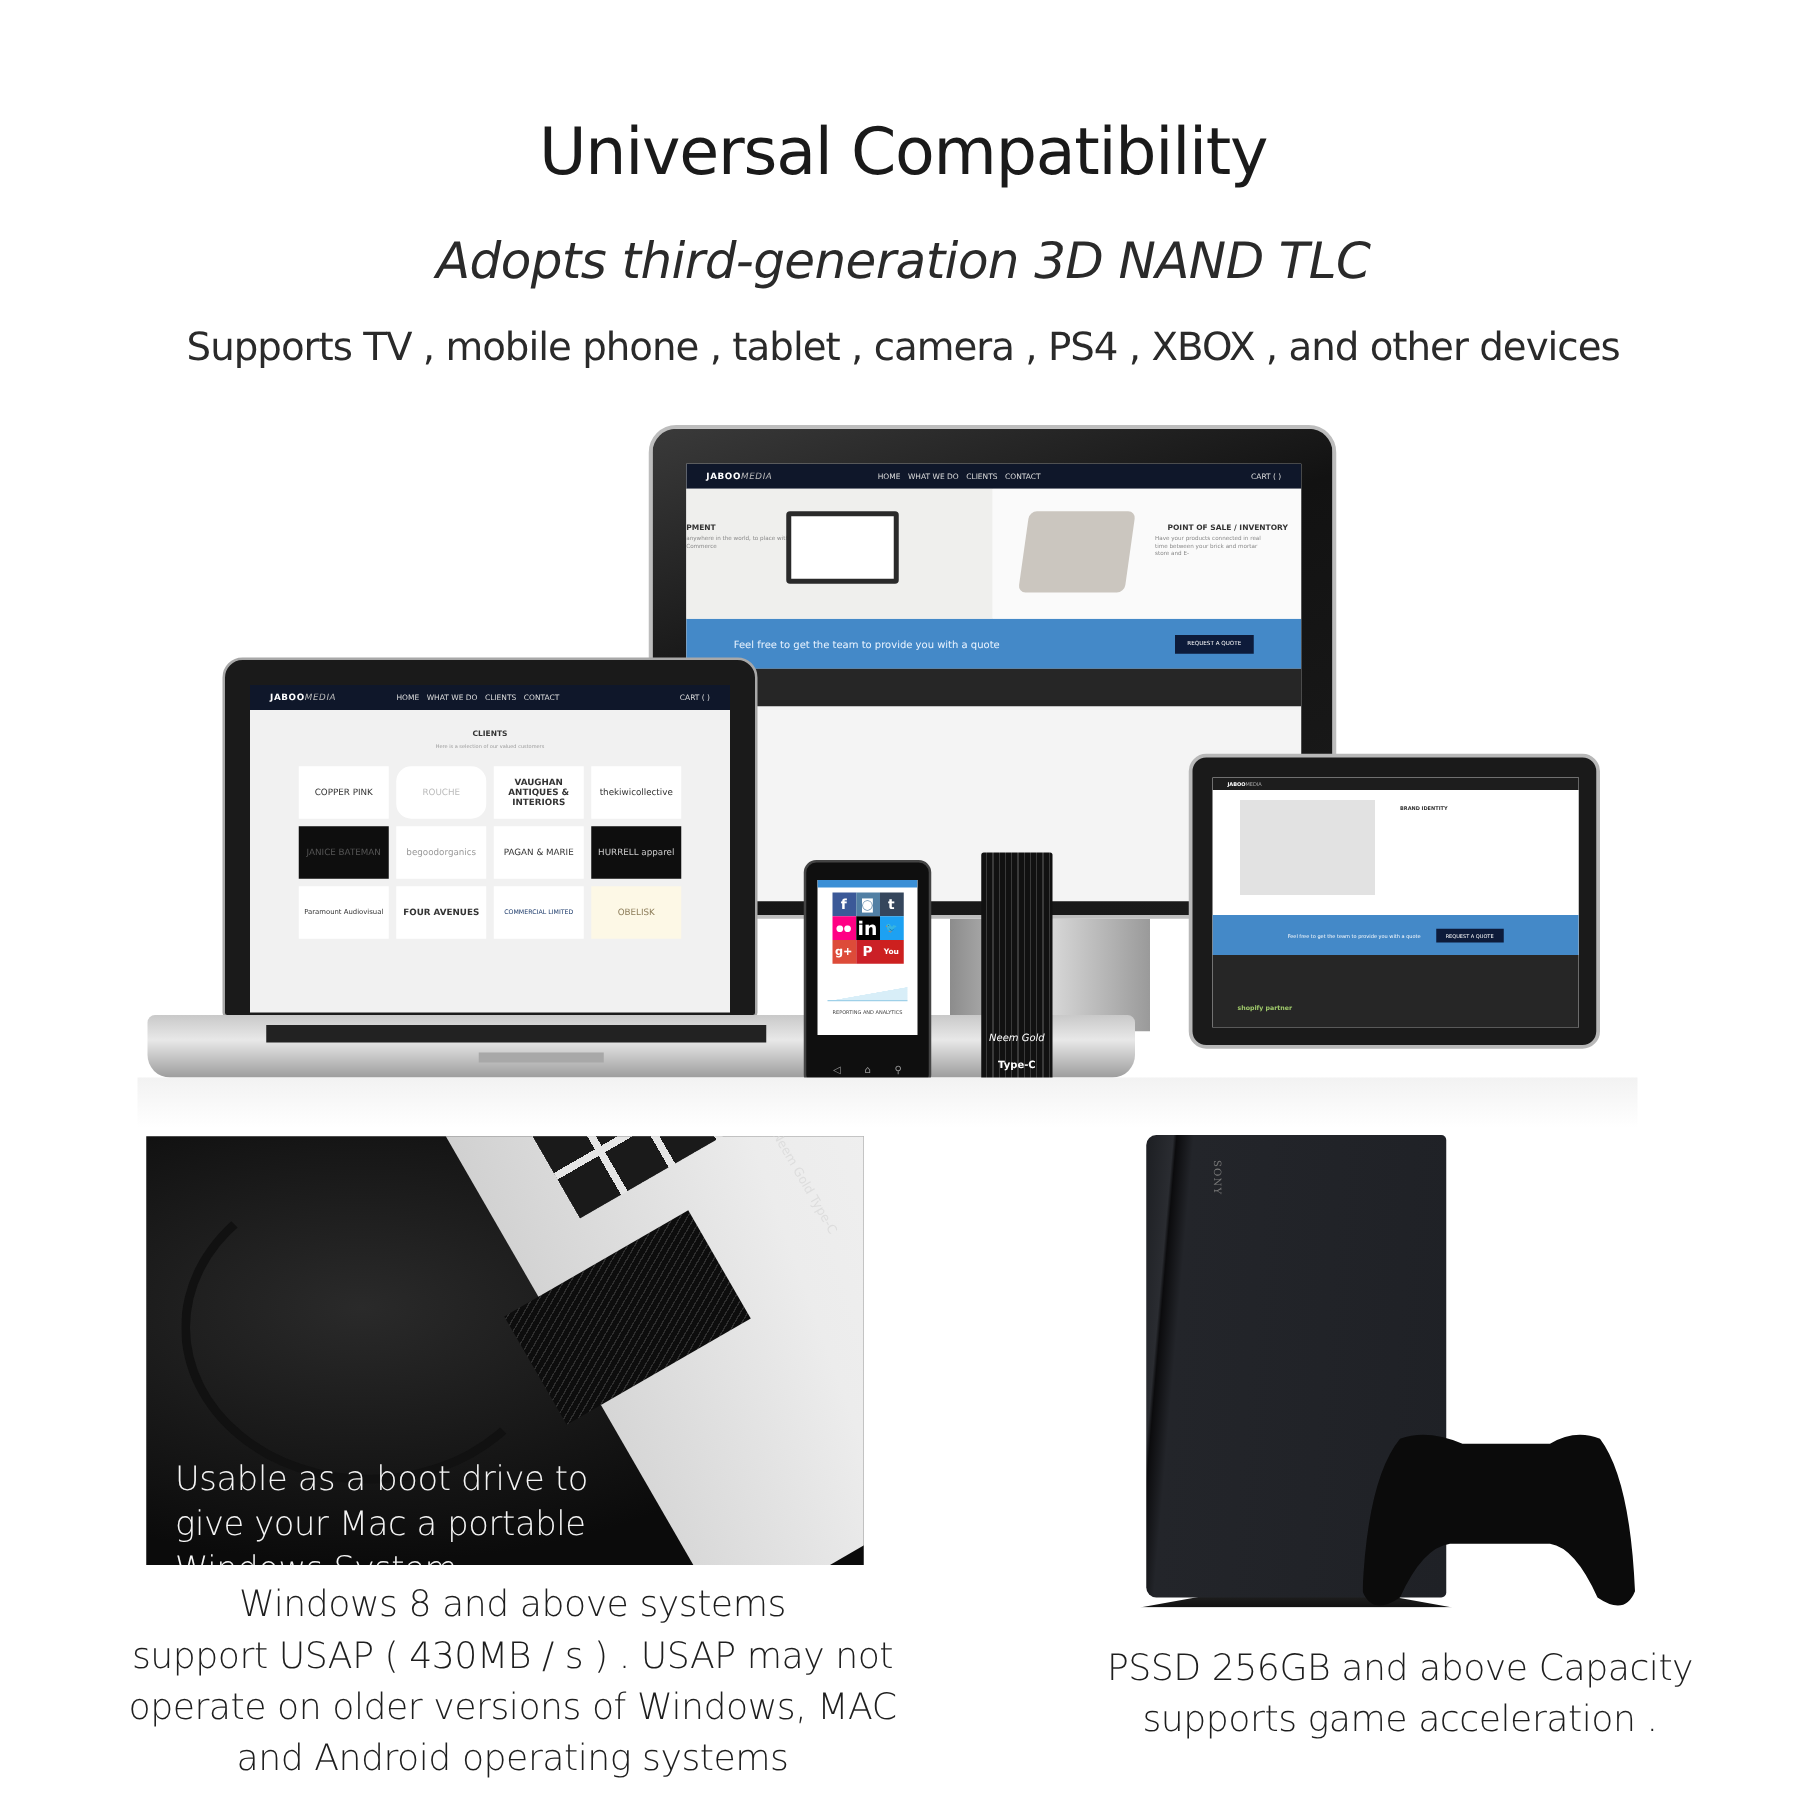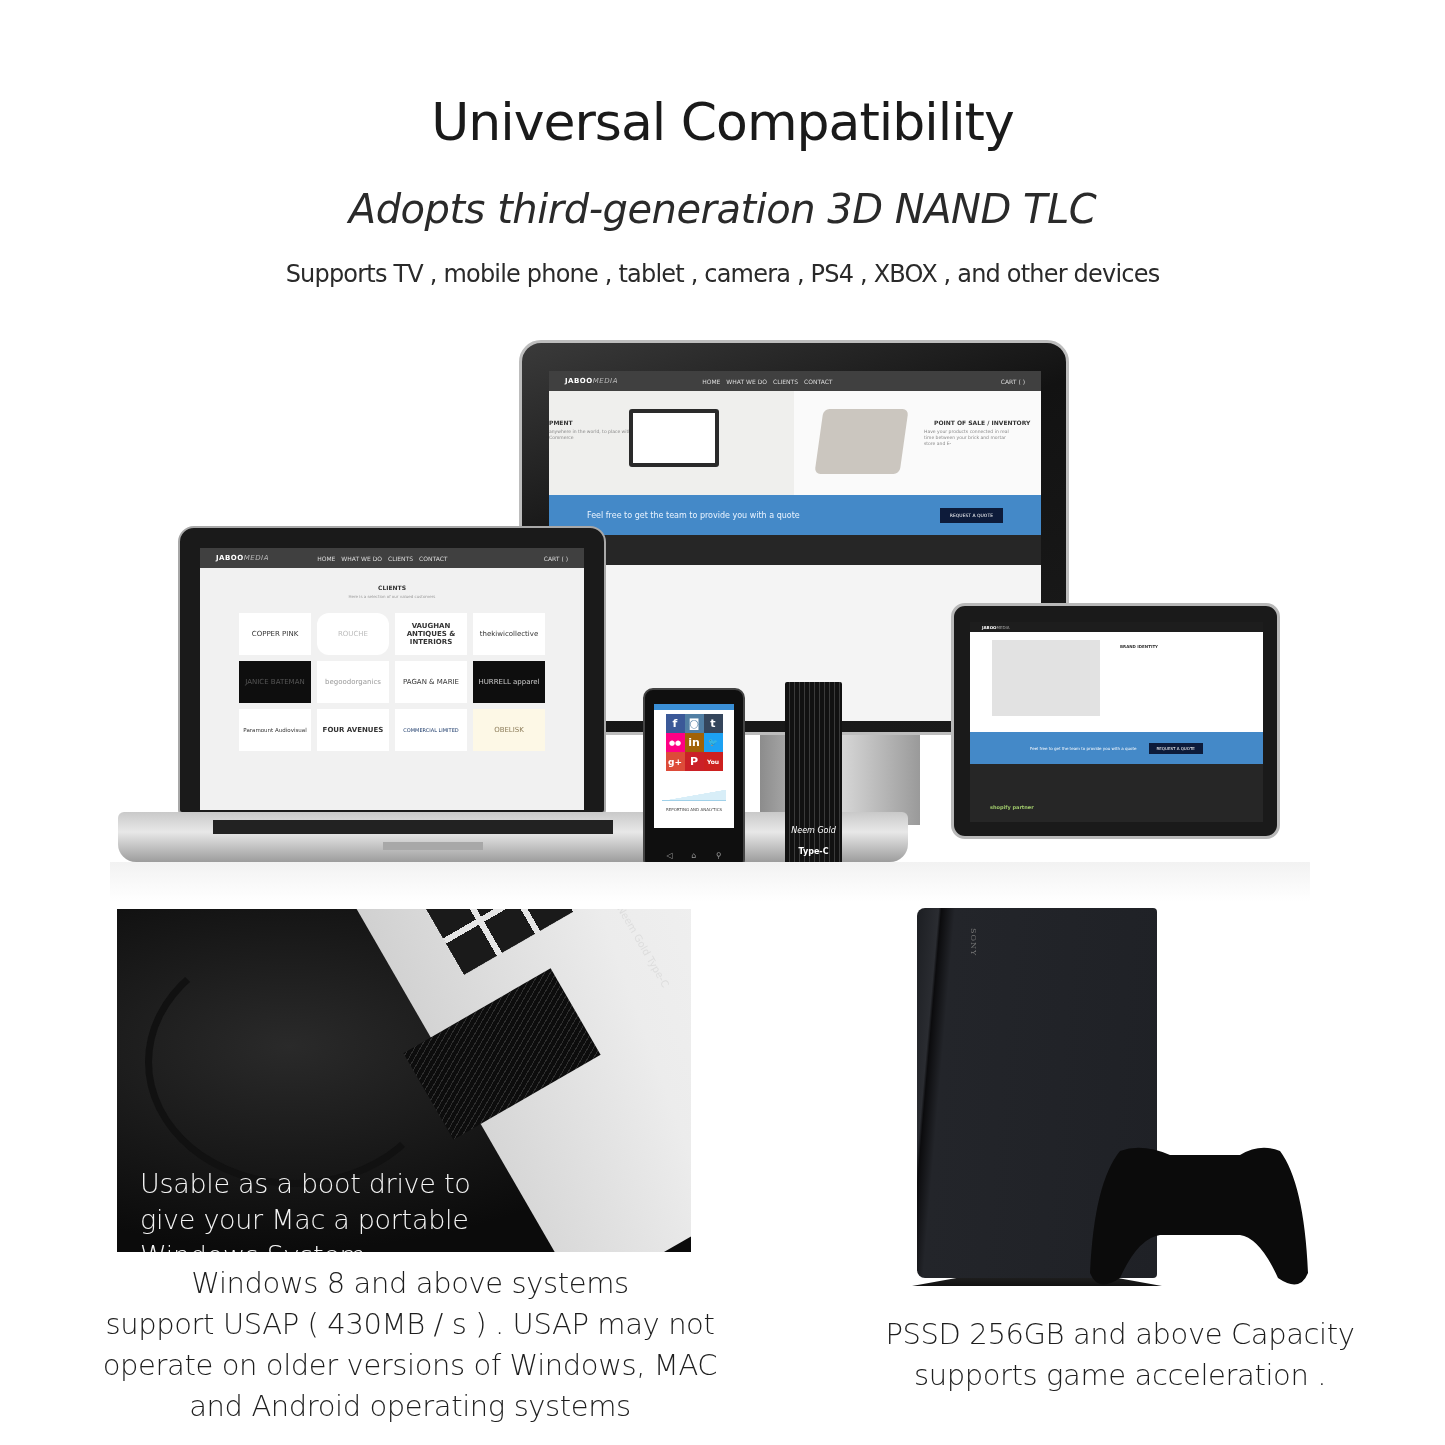--- a/index.html
+++ b/index.html
@@ -2,26 +2,26 @@
 <html><head>
   <meta charset="utf-8">
   <style>
     * { box-sizing: border-box; margin: 0; padding: 0; }
     html, body { width: 1445px; height: 1445px; background: #ffffff; overflow: hidden; }
     body { position: relative; font-family: "DejaVu Sans", sans-serif; color: #1c1c1c; }
 
     .headline { position: absolute; left: 0; width: 1445px; text-align: center; white-space: nowrap; }
     .h-title { top: 92px; font-size: 52px; font-weight: normal; letter-spacing: -1px; color: #1a1a1a; }
     .h-sub { top: 186px; font-size: 40px; font-weight: 300; color: #2a2a2a; letter-spacing: -0.5px; font-style: italic; }
-    .h-sub2 { top: 260px; font-size: 24px; color: #2a2a2a; letter-spacing: -0.8px; }
+    .h-sub2 { top: 260px; font-size: 31px; color: #2a2a2a; letter-spacing: -0.8px; }
 
     
     .monitor { position: absolute; left: 519px; top: 340px; width: 550px; height: 395px; background: linear-gradient(160deg,#3a3a3a,#121212 40%,#1b1b1b); border-radius: 22px; border: 3px solid #bdbdbd; }
     .monitor-screen { position: absolute; left: 27px; top: 28px; width: 492px; height: 350px; background: #f4f4f4; overflow: hidden; }
-    .site-nav { height: 20px; background: #404040; display: flex; align-items: center; padding: 0 16px; font-size: 6px; color: #ddd; }
+    .site-nav { height: 20px; background: #0f172a; display: flex; align-items: center; padding: 0 16px; font-size: 6px; color: #ddd; }
     .site-logo { font-size: 7px; font-weight: bold; color: #fff; letter-spacing: 0.5px; }
     .site-logo .media { font-weight: normal; font-style: italic; color: #bbb; }
     .site-links { display: flex; gap: 6px; margin-left: auto; margin-right: auto; }
     .site-cart { margin-left: auto; }
     .hero { height: 160px; background: linear-gradient(180deg,#7c8289 0%,#9aa0a5 55%,#d6d6d6 100%); position: relative; }
     .hero-text { position: absolute; left: 44px; top: 42px; width: 240px; font-size: 10px; line-height: 15px; color: #fff; font-weight: bold; }
     .hero-btn { position: absolute; left: 44px; top: 98px; width: 45px; height: 16px; background: #3f8fd0; color: #fff; font-size: 5px; display: flex; align-items: center; justify-content: center; }
     .hero-laptop { position: absolute; left: 110px; top: 25px; width: 118px; height: 96px; background: #2a2a2a; border-radius: 4px; transform: skewX(4deg); }
     .hero-laptop::after { content: ""; position: absolute; left: 6px; top: 6px; right: 6px; bottom: 16px; background: #e6e6e6; }
     .hero-ipad { position: absolute; left: 290px; top: 40px; width: 110px; height: 80px; background: #cfcac3; border-radius: 6px; transform: skewY(-6deg); }
@@ -198,21 +198,21 @@
 </div>
 
 <div class="phone">
   <div class="phone-screen">
     <div class="phone-status"></div>
     <div class="social-grid">
       <div class="social" style="background:#3b5998">f</div>
       <div class="social" style="background:#517fa4">◙</div>
       <div class="social" style="background:#35465c">t</div>
       <div class="social" style="background:#ff0084;font-size:7px;">●●</div>
-      <div class="social" style="background:#a16207;font-size:11px;">in</div>
+      <div class="social" style="background:#000000;font-size:15px;">in</div>
       <div class="social" style="background:#1da1f2;font-size:8px;">🐦</div>
       <div class="social" style="background:#dd4b39;font-size:9px;">g+</div>
       <div class="social" style="background:#cb2027">P</div>
       <div class="social" style="background:#cd201f;font-size:6px;">You</div>
     </div>
     <div class="phone-chart"></div>
     <div class="phone-caption">REPORTING AND ANALYTICS</div>
   </div>
   <div class="phone-keys">
     <span>◁</span>

